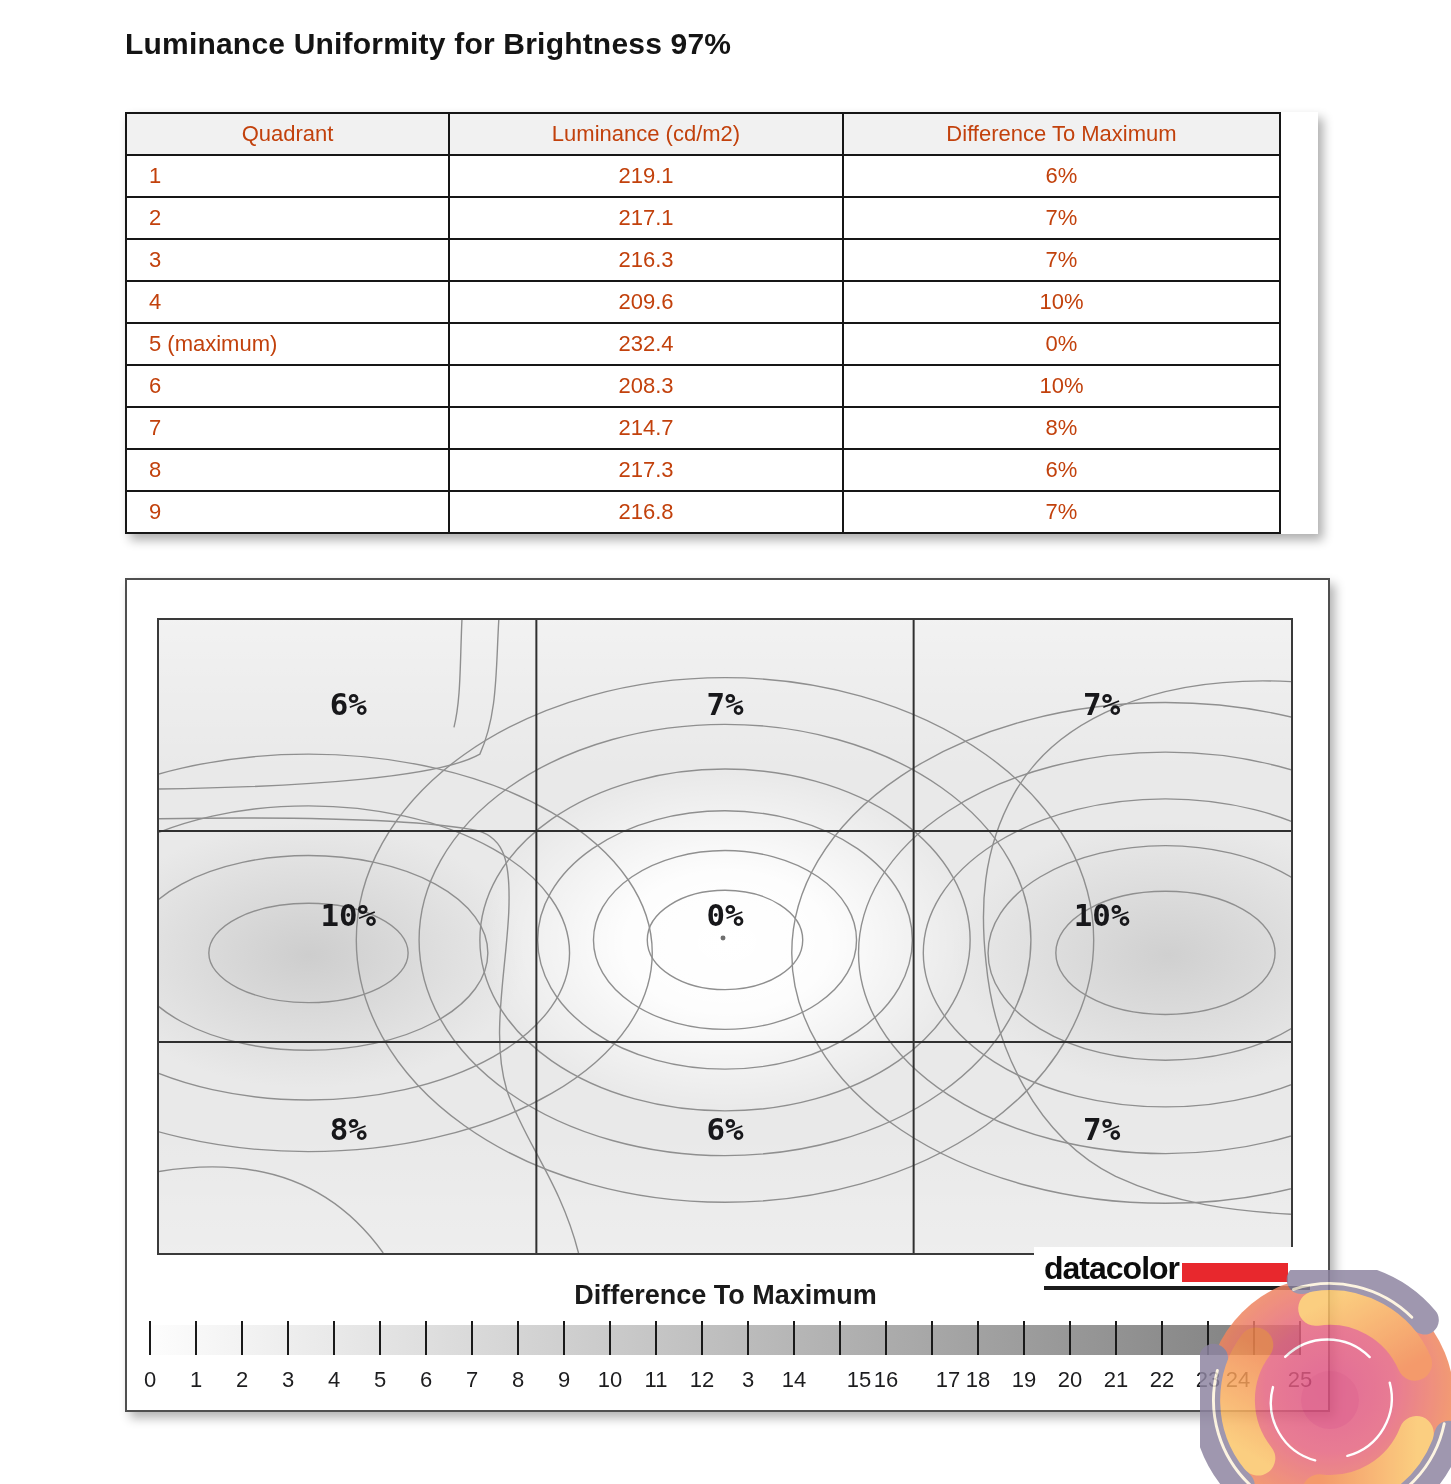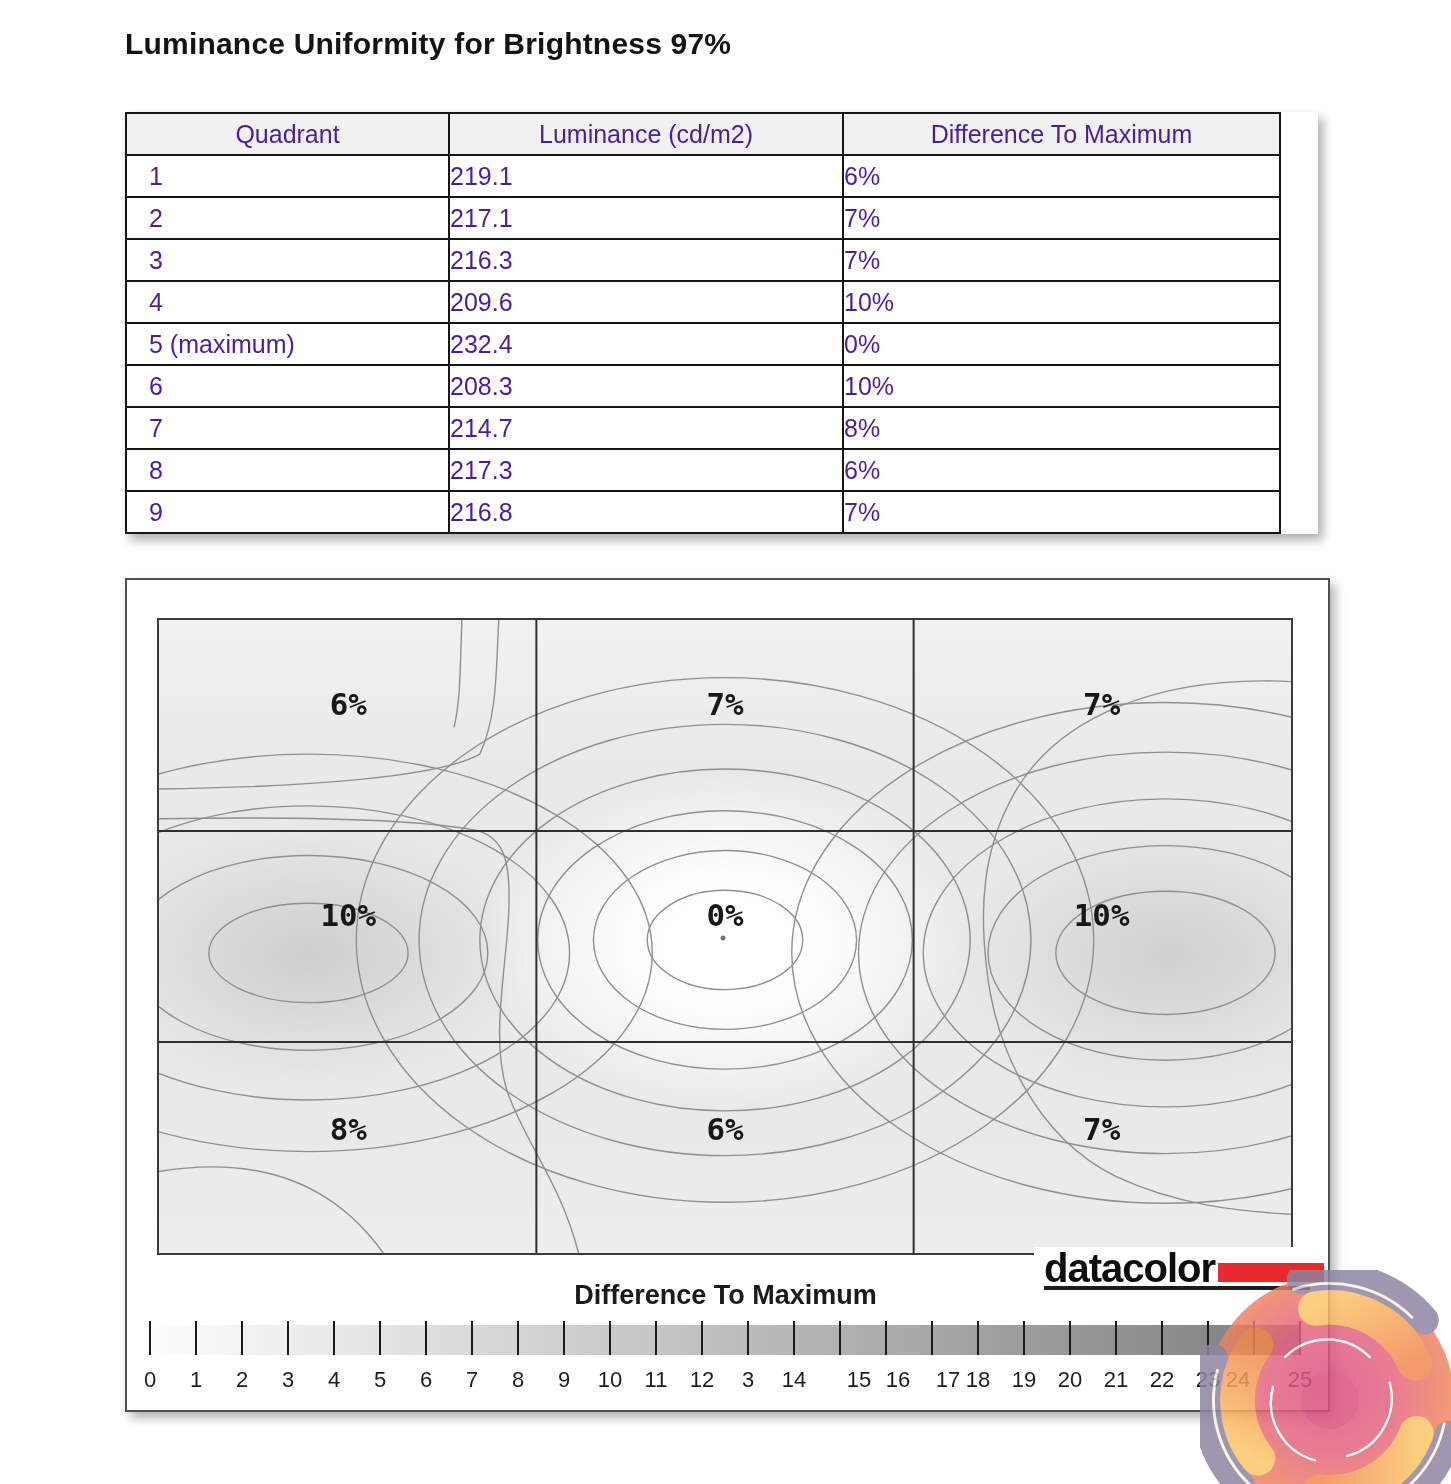--- a/index.html
+++ b/index.html
@@ -7,25 +7,25 @@
        font-family:"Liberation Sans",sans-serif;position:relative;}
 
   
   .page-title{position:absolute;left:125px;top:27px;font-size:30px;font-weight:600;
               color:#141414;letter-spacing:.2px;}
 
   
   .table-wrap{position:absolute;left:125px;top:112px;width:1193px;background:#fff;
               box-shadow:5px 6px 10px rgba(0,0,0,.32);}
   table.uni{border-collapse:collapse;width:1148px;table-layout:fixed;
-            font-size:25px;color:#4c1d95;}
+            font-size:22px;color:#c2410c;}
   table.uni th,table.uni td{border:2px solid #161616;height:40px;padding:0;
             vertical-align:middle;font-weight:400;}
   table.uni th{background:#f1f1f1;text-align:center;}
-  table.uni td{background:#fff;}
+  table.uni td{background:#fff;text-align:center;}
   table.uni td.c0{text-align:left;padding-left:22px;}
   .w0{width:321px;} .w1{width:392px;} .w2{width:435px;}
 
   
   .chart-panel{position:absolute;left:125px;top:578px;width:1205px;height:834px;
                background:#fff;border:2px solid #4f4f4f;box-sizing:border-box;
                box-shadow:5px 6px 10px rgba(0,0,0,.3);}
 
   .plot{position:absolute;left:30px;top:38px;width:1136px;height:637px;
         box-sizing:border-box;border:2px solid #3a3a3a;
@@ -36,21 +36,21 @@
           linear-gradient(180deg,rgba(255,255,255,.4) 0%,rgba(255,255,255,0) 150px),
           linear-gradient(0deg,rgba(255,255,255,.22) 0%,rgba(255,255,255,0) 120px),
           #e9e9e9;}
   .plot svg{position:absolute;left:0;top:0;width:100%;height:100%;}
   .cellLabel{font-family:"DejaVu Sans Mono",monospace;font-size:31px;font-weight:bold;
              fill:#17171a;}
 
   
   .dc-chip{position:absolute;left:875px;top:627px;width:288px;height:46px;background:#fff;}
   .dc-inner{position:absolute;left:10px;top:2px;display:flex;align-items:center;height:38px;}
-  .dc-word{font-size:40px;font-weight:bold;color:#0d0d0d;letter-spacing:-1px;line-height:1;}
+  .dc-word{font-size:32px;font-weight:bold;color:#0d0d0d;letter-spacing:-1px;line-height:1;}
   .dc-red{width:106px;height:19px;background:#e8282d;margin-left:3px;margin-top:8px;}
   .dc-under{position:absolute;left:10px;bottom:3px;width:266px;height:4px;background:#1c1c1c;}
 
   
   .scale-title{position:absolute;left:23px;top:700px;width:1151px;text-align:center;
                font-size:27px;font-weight:600;color:#1a1a1a;}
   .scale-bar{position:absolute;left:23px;top:745px;width:1151px;height:30px;
              background:linear-gradient(90deg,#fdfdfd,#7e7e7e);}
   .scale-ticks{position:absolute;left:23px;top:741px;width:1151px;height:70px;}
   .tick{position:absolute;top:0;width:2px;height:34px;background:#1a1a1a;}
@@ -217,21 +217,21 @@
       <div class="tick-label" style="left: 486px;">11</div>
       <div class="tick" style="left: 551px;"></div>
       <div class="tick-label" style="left: 532px;">12</div>
       <div class="tick" style="left: 597px;"></div>
       <div class="tick-label" style="left: 578px;">3</div>
       <div class="tick" style="left: 643px;"></div>
       <div class="tick-label" style="left: 624px;">14</div>
       <div class="tick" style="left: 689px;"></div>
       <div class="tick-label" style="left: 689px;">15</div>
       <div class="tick" style="left: 735px;"></div>
-      <div class="tick-label" style="left: 716px; margin-left: 12px;">16</div>
+      <div class="tick-label" style="left: 716px;">16</div>
       <div class="tick" style="left: 781px;"></div>
       <div class="tick-label" style="left: 778px;">17</div>
       <div class="tick" style="left: 827px;"></div>
       <div class="tick-label" style="left: 808px;">18</div>
       <div class="tick" style="left: 873px;"></div>
       <div class="tick-label" style="left: 854px;">19</div>
       <div class="tick" style="left: 919px;"></div>
       <div class="tick-label" style="left: 900px;">20</div>
       <div class="tick" style="left: 965px;"></div>
       <div class="tick-label" style="left: 946px;">21</div>

